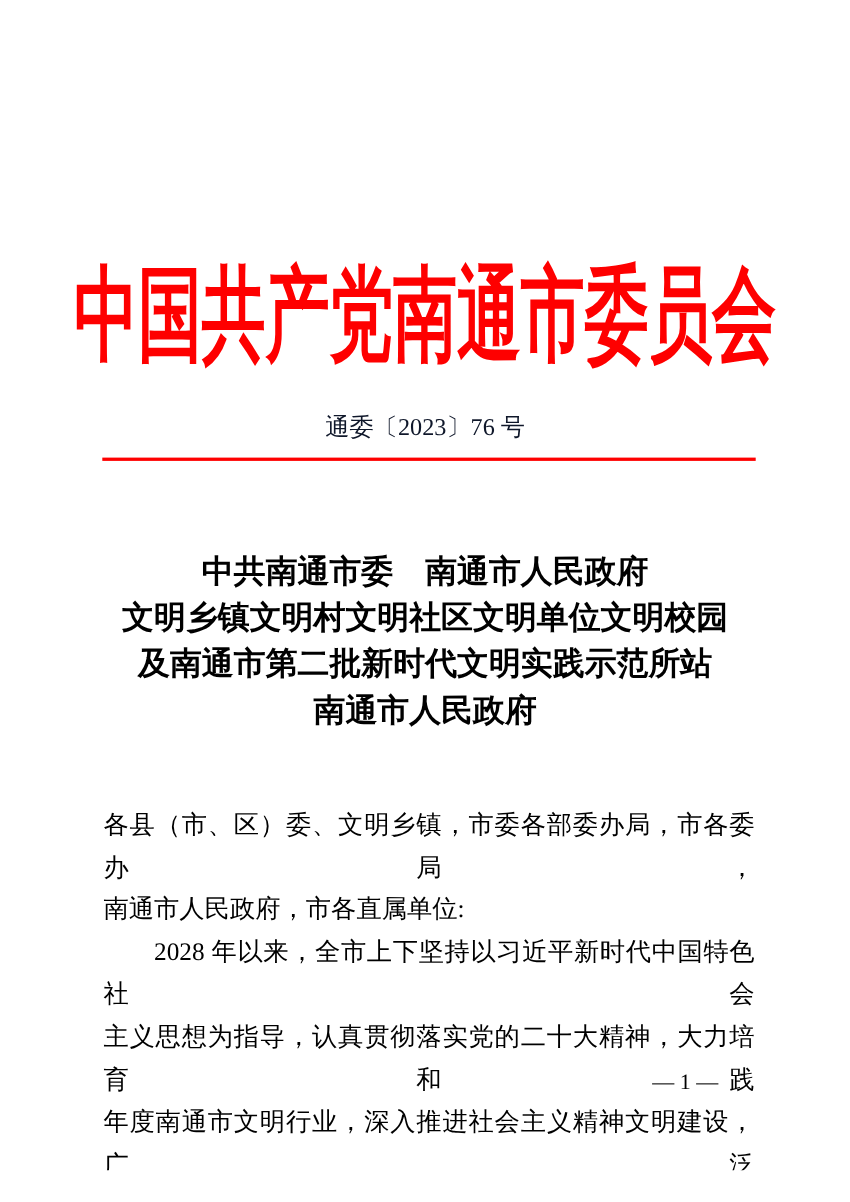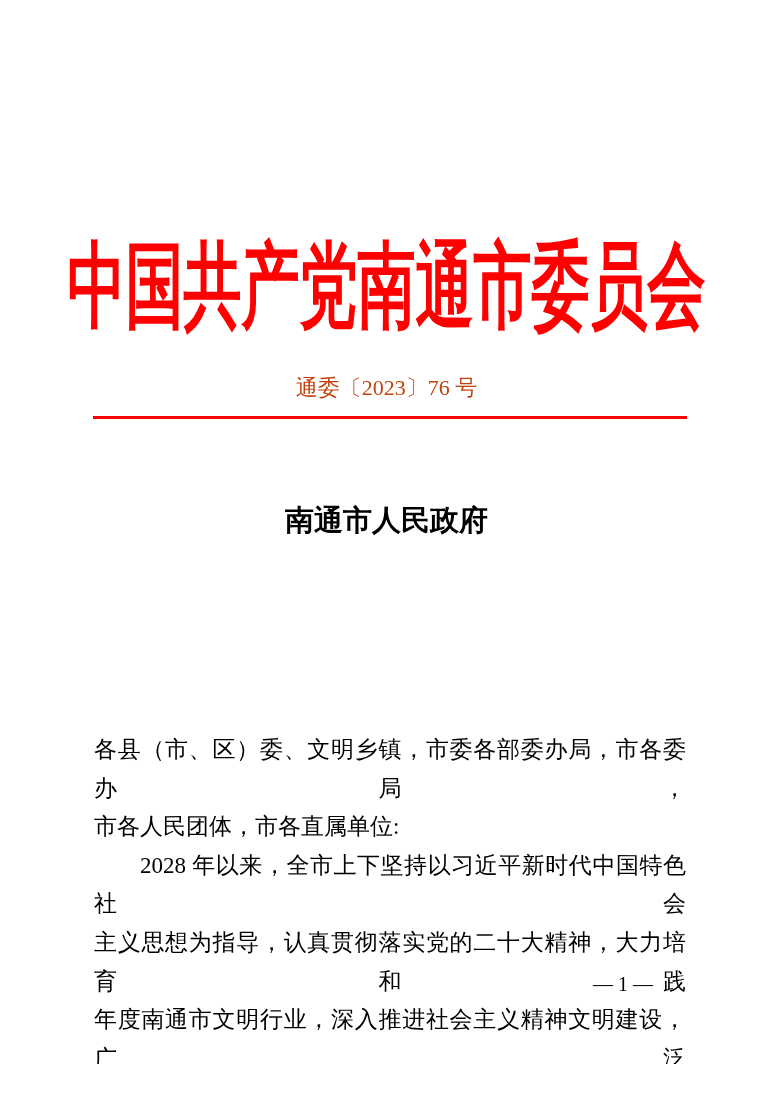--- a/index.html
+++ b/index.html
@@ -40,21 +40,21 @@
   }
   
   .doc-number {
     position: absolute;
     top: 374px;
     left: 0;
     right: 0;
     text-align: center;
     font-size: 22px;
     line-height: 28px;
-    color: #c2410c;
+    color: #0f172a;
     white-space: nowrap;
   }
   
   .red-line {
     position: absolute;
     top: 416px;
     left: 93px;
     width: 594px;
     height: 3px;
     background: #fe0000;
@@ -116,26 +116,29 @@
 
   <div class="header-banner">
     <span class="org-text">中国共产党南通市委员会</span>
   </div>
 
   <div class="doc-number">通委〔2023〕76 号</div>
 
   <div class="red-line"></div>
 
   <div class="title-block">
+    <div class="title-line">中共南通市委　南通市人民政府</div>
+    <div class="title-line">文明乡镇文明村文明社区文明单位文明校园</div>
+    <div class="title-line">及南通市第二批新时代文明实践示范所站</div>
     <div class="title-line">南通市人民政府</div>
   </div>
 
   <div class="body-block">
     <div class="body-line justified">各县（市、区）委、文明乡镇，市委各部委办局，市各委办局，</div>
-    <div class="body-line">市各人民团体，市各直属单位:</div>
+    <div class="body-line">南通市人民政府，市各直属单位:</div>
     <div class="body-line justified indented">2028 年以来，全市上下坚持以习近平新时代中国特色社会</div>
     <div class="body-line justified">主义思想为指导，认真贯彻落实党的二十大精神，大力培育和践</div>
     <div class="body-line justified">年度南通市文明行业，深入推进社会主义精神文明建设，广泛</div>
     <div class="body-line justified">开展创建文明行业、文明乡镇、文明村、文明社区、文明单位、</div>
   </div>
 
   <div class="page-number">— 1 —</div>
 
 </div>
 

